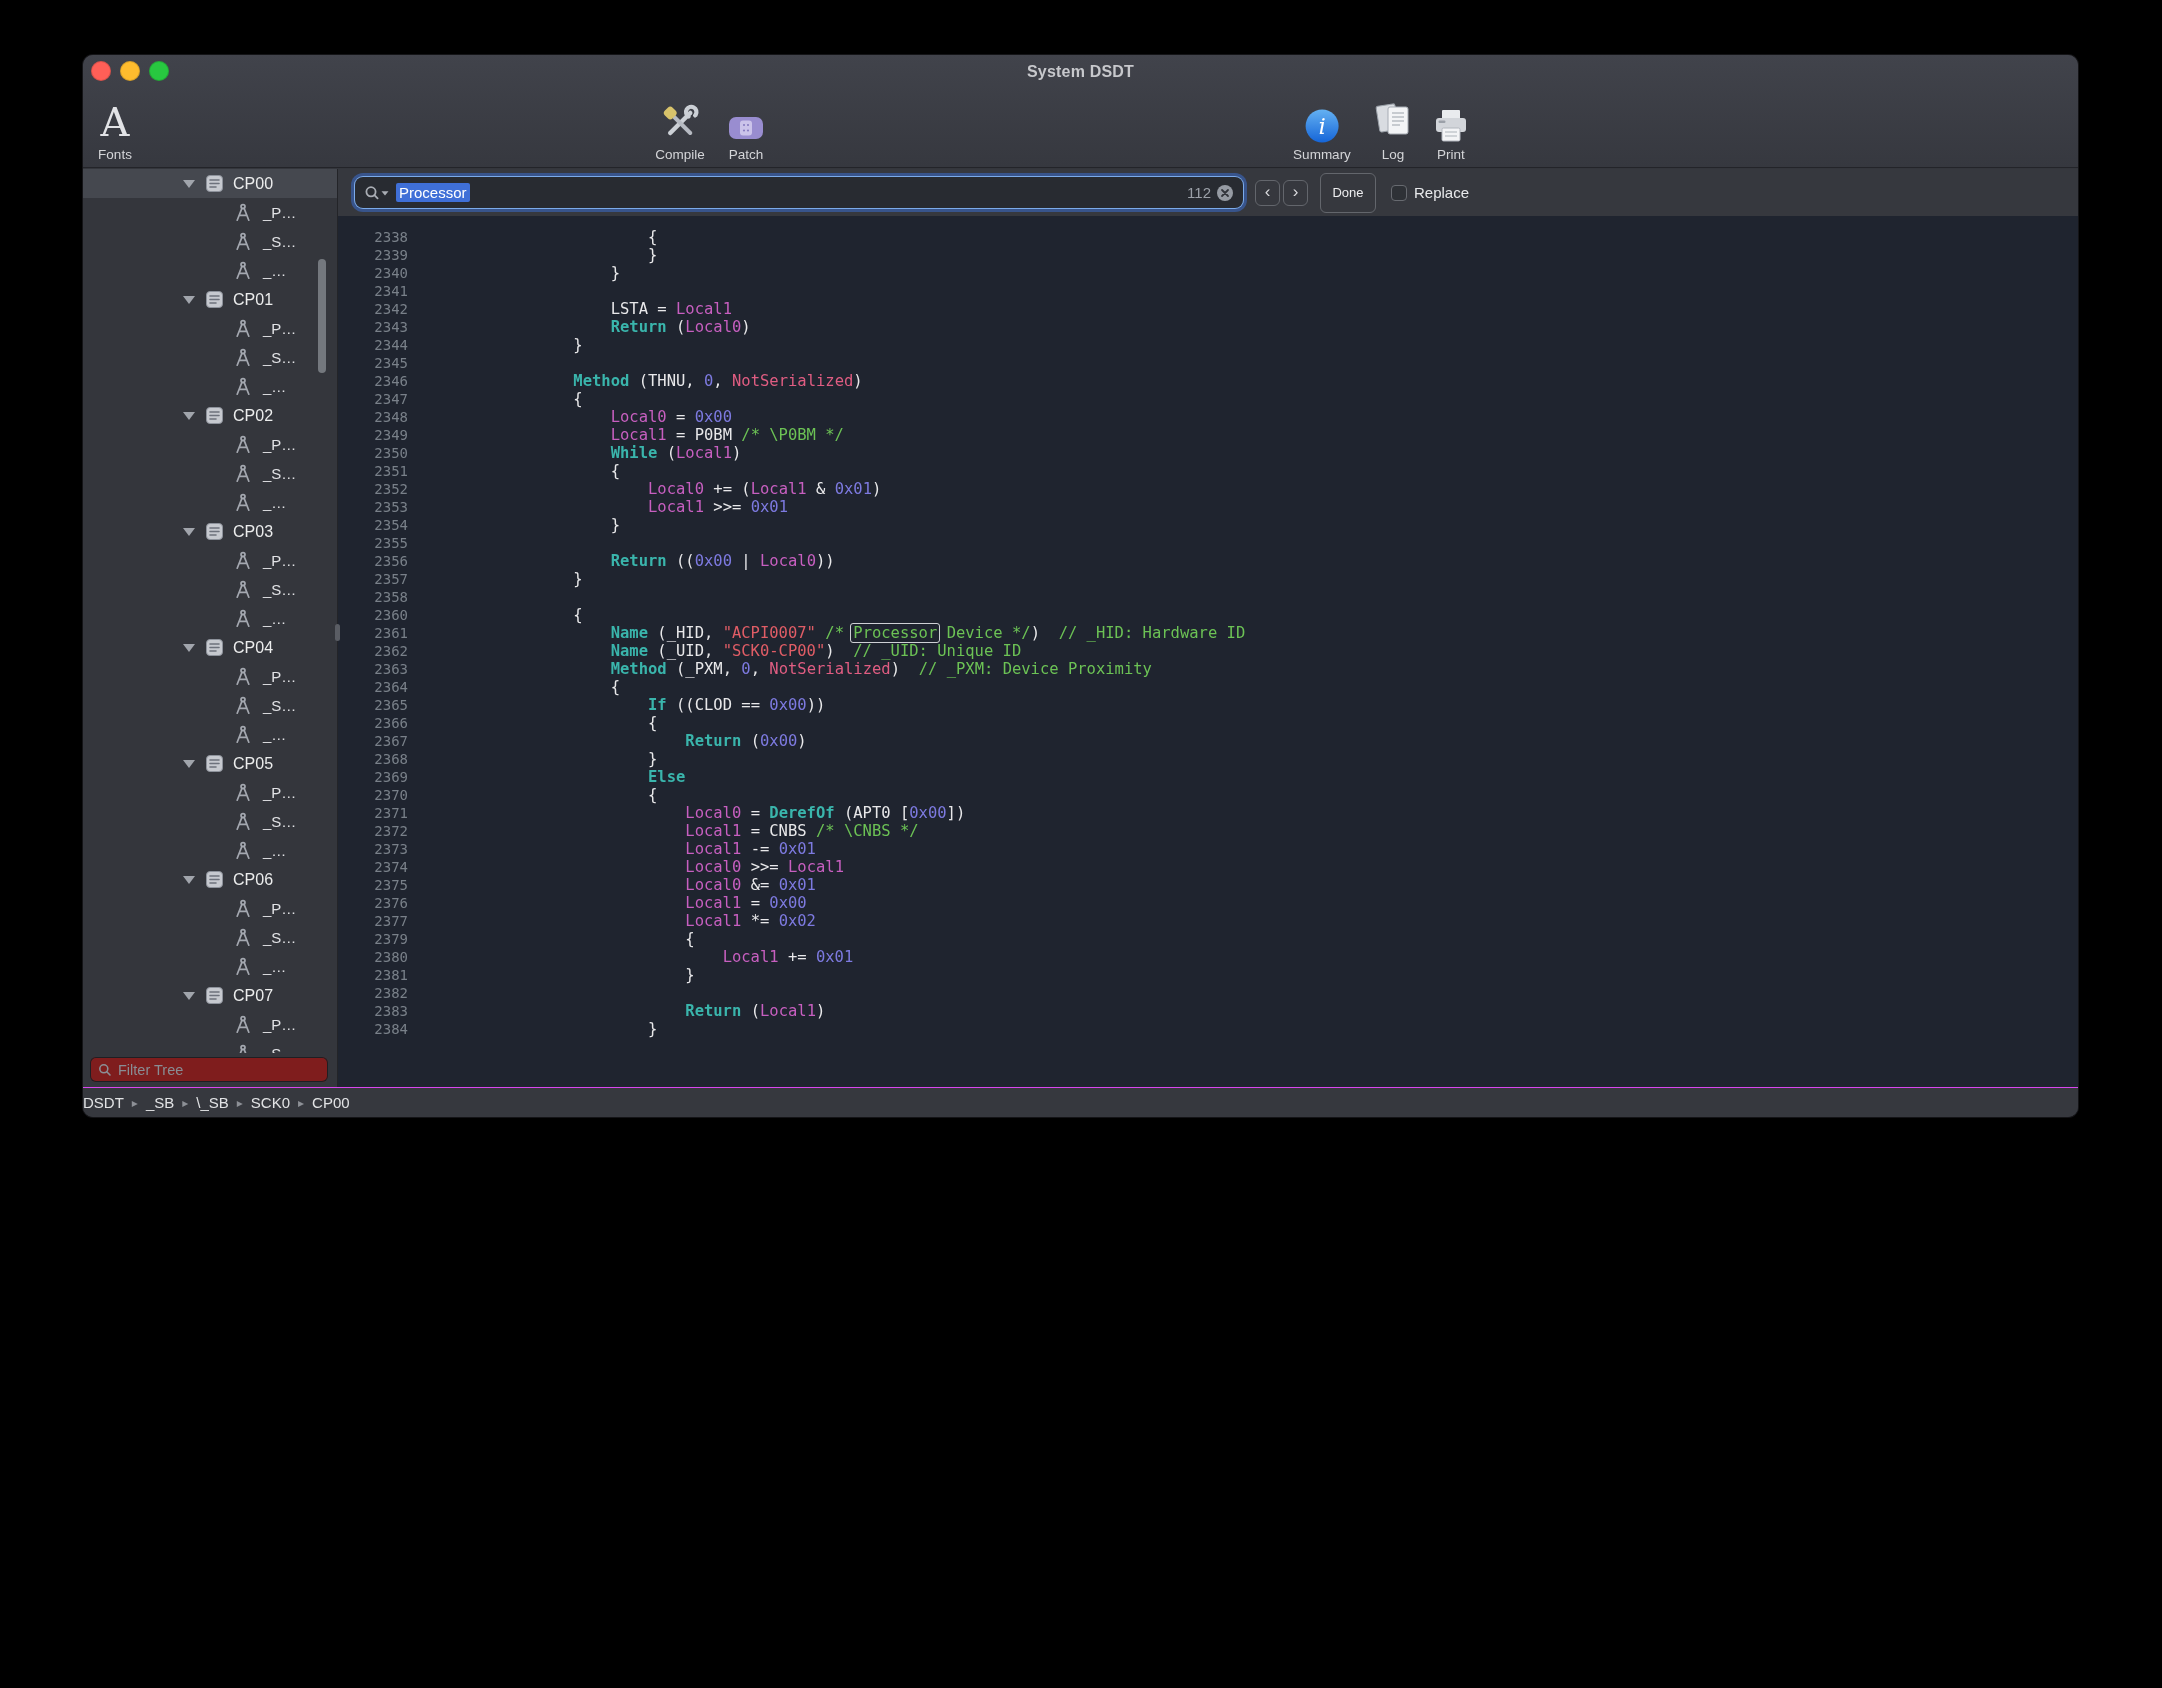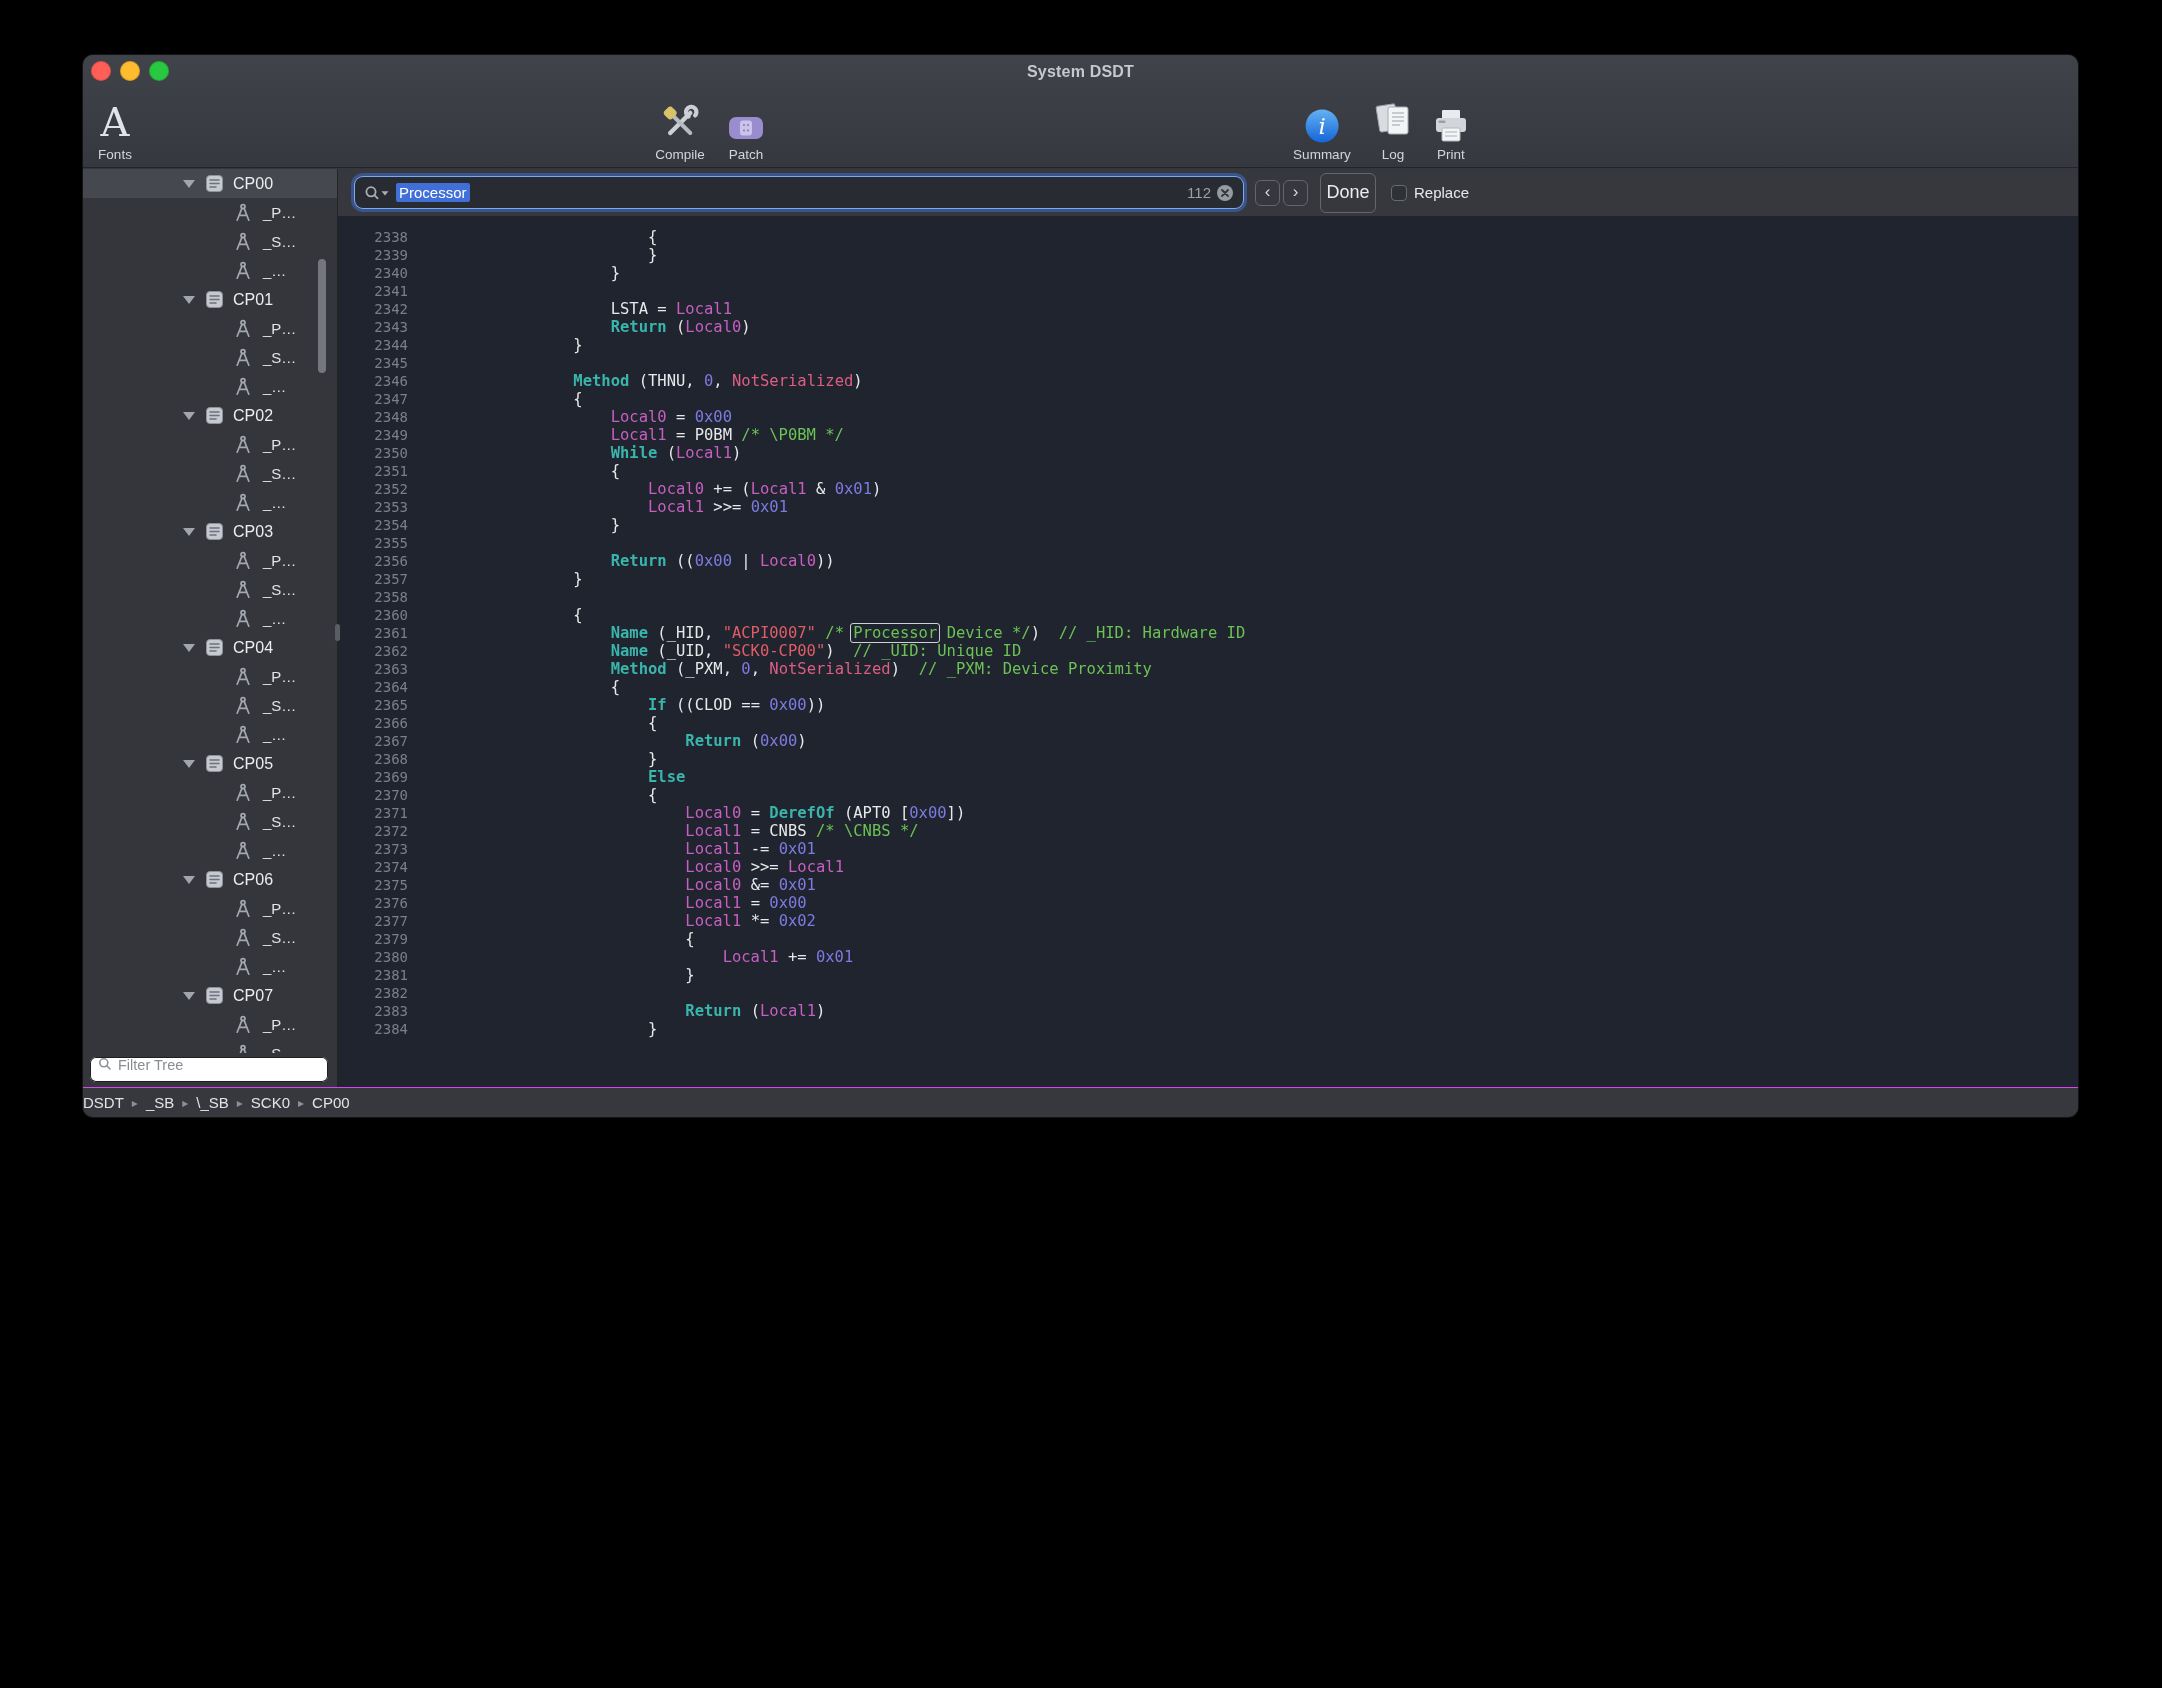--- a/index.html
+++ b/index.html
@@ -53,22 +53,22 @@
   .row .icon { flex:none; display:flex; align-items:center; }
   .row.parent .icon { margin-left:9px; }
   .row.parent .label { margin-left:8px; font-size:16px; color:#eceded; white-space:nowrap; }
   .row.child  .label { margin-left:10px; font-size:15px; color:#e2e3e6; white-space:nowrap; }
   .sidebar-scrollbar {
     position:absolute; right:11px; top:90px; width:8px; height:114px;
     border-radius:4px; background:rgba(170,174,181,.55);
   }
   .filter-box {
     position:absolute; left:7px; right:9px; bottom:5px; height:25px;
-    background:#ffffff; border-radius:6px; box-shadow: inset 0 0 0 1px #1e1f23;
-    display:flex; align-items:flex-start; padding:0 8px; gap:6px;
+    background:#7f1d1d; border-radius:6px; box-shadow: inset 0 0 0 1px #1e1f23;
+    display:flex; align-items:center; padding:0 8px; gap:6px;
   }
   .filter-placeholder { color:#898d94; font-size:14.5px; }
   .divider { width:1px; background:#232428; position:relative; flex:none; }
   .splitter-dot {
     position:absolute; left:-2px; top:455px; width:5px; height:17px;
     border-radius:2.5px; background:#5a5d64;
   }
   
   .editor-col { flex:1; display:flex; flex-direction:column; background:#36383e; min-width:0; }
   .findbar { height:47px; flex:none; display:flex; align-items:center; padding-left:17px; background:#36383e; }
@@ -82,21 +82,21 @@
     padding:1px 3px; border-radius:2px; white-space:pre;
   }
   .sf-spacer { flex:1; }
   .count { color:#9ba0a8; font-size:15px; }
   .nav { display:flex; gap:3px; margin-left:12px; }
   .nav-btn, .done-btn {
     background:transparent; border:1px solid #63666c; border-radius:6px;
     color:#dadbde; display:flex; align-items:center; justify-content:center; cursor:default;
   }
   .nav-btn { width:25px; height:26px; font-size:17px; padding-bottom:2px; }
-  .done-btn { margin-left:12px; width:56px; height:40px; font-size:18px; color:#ececee; font-family:inherit; }
+  .done-btn { margin-left:12px; width:56px; height:40px; font-size:13px; color:#ececee; font-family:inherit; }
   .replace-group { margin-left:15px; display:flex; align-items:center; gap:7px; }
   .checkbox { width:16px; height:16px; background:#2e3136; border:1px solid #676a70; border-radius:4px; }
   .replace-label { color:#e8e9eb; font-size:15px; }
   
   .code-area {
     flex:1; background:#1f242f; overflow:hidden; padding-top:12px;
     font-family:"DejaVu Sans Mono", monospace; font-size:15.5px; line-height:18px;
   }
   .line { display:flex; height:18px; white-space:pre; }
   .ln { width:70px; text-align:right; color:#798089; font-size:14px; flex:none; line-height:18px; }

